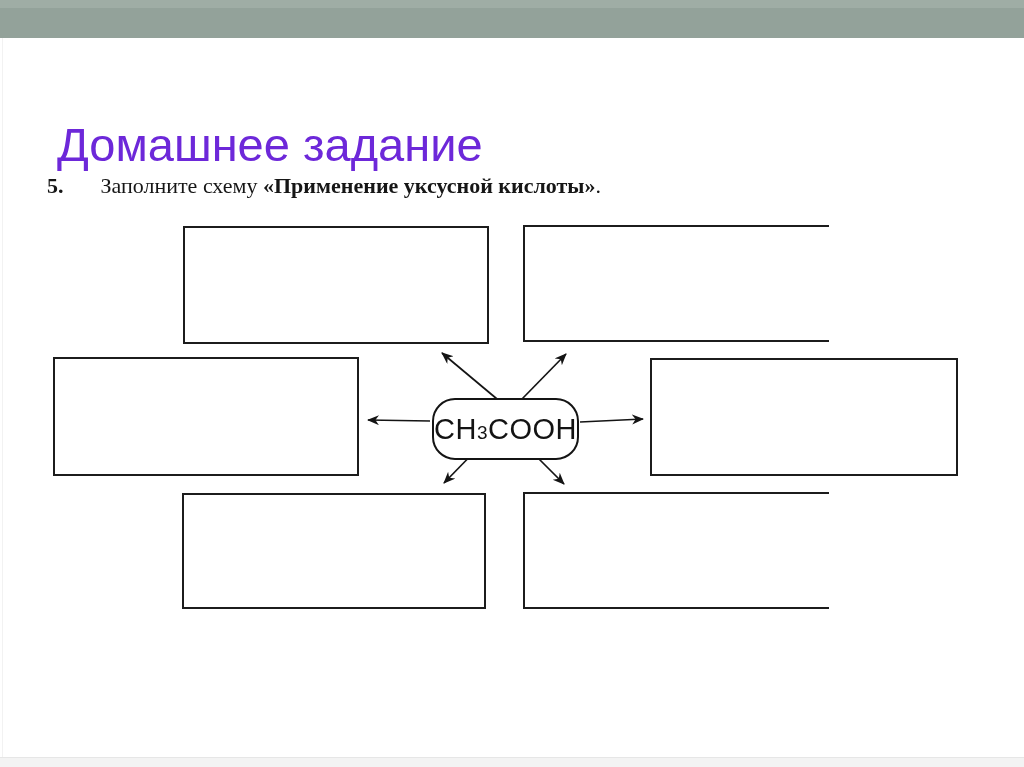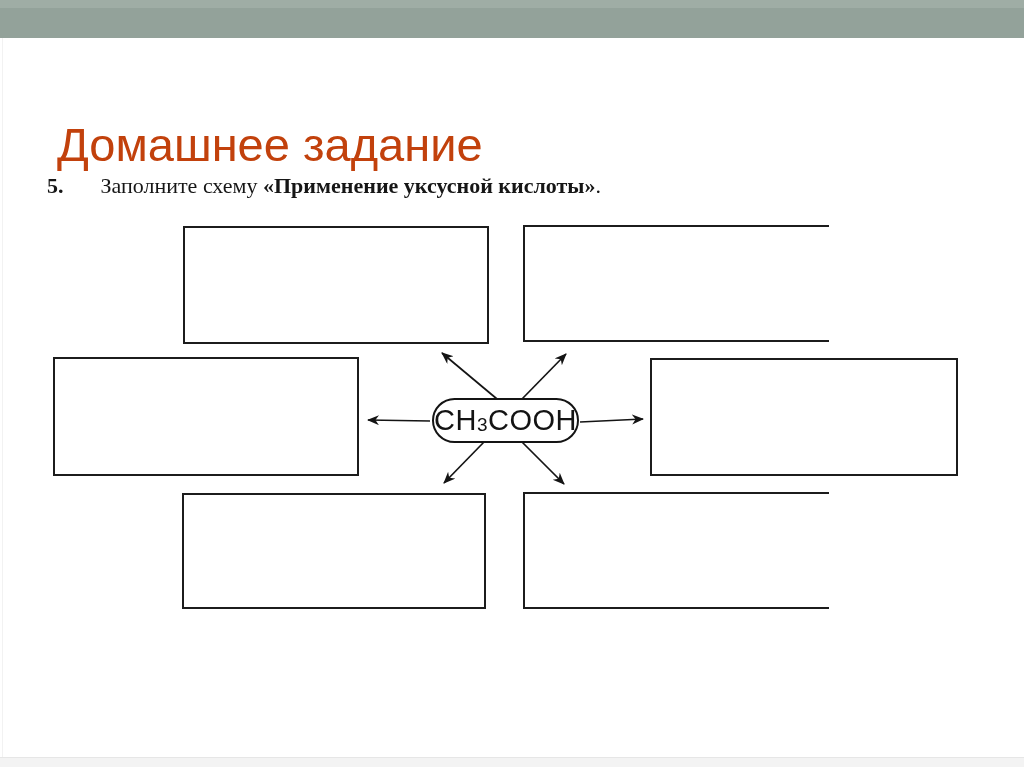--- a/index.html
+++ b/index.html
@@ -16,21 +16,21 @@
   
   .left-edge{position:absolute;left:2px;top:38px;width:1px;height:729px;background:rgba(0,0,0,0.05);}
   .bottom-strip{
     position:absolute;left:0;bottom:0;width:1024px;height:9px;
     background:#f3f3f3;border-top:1px solid #e6e6e6;
   }
   
   .slide-title{
     position:absolute;left:57px;top:88px;
     font-size:47px;line-height:52px;font-weight:400;
-    color:#c2410c;letter-spacing:0px;white-space:nowrap;
+    color:#6d28d9;letter-spacing:0px;white-space:nowrap;
   }
   
   .exercise-line{
     position:absolute;left:47px;top:170px;
     font-family:"Liberation Serif", serif;
     font-size:22px;line-height:32px;color:#161616;white-space:nowrap;
   }
   .exercise-line .num{font-weight:700;margin-right:37px;}
   .exercise-line .bold{font-weight:700;}
   
@@ -39,21 +39,21 @@
     position:absolute;border:2px solid #1c1c1c;background:#ffffff;box-sizing:border-box;
   }
   .answer-box.cut-right{border-right:none;}
   .box-top-left    {left:183px;top:226px;width:306px;height:118px;}
   .box-top-right   {left:523px;top:225px;width:306px;height:117px;}
   .box-mid-left    {left:53px; top:357px;width:306px;height:119px;}
   .box-mid-right   {left:650px;top:358px;width:308px;height:118px;}
   .box-bottom-left {left:182px;top:493px;width:304px;height:116px;}
   .box-bottom-right{left:523px;top:492px;width:306px;height:117px;}
   .center-pill{
-    position:absolute;left:432px;top:398px;width:147px;height:45px;
+    position:absolute;left:432px;top:398px;width:147px;height:62px;
     border:2.5px solid #141414;border-radius:23px;background:#fff;
     display:flex;align-items:center;justify-content:center;
     font-size:29px;color:#131313;letter-spacing:0.5px;box-sizing:border-box;
     font-family:"Liberation Sans", sans-serif;
   }
   .center-pill sub{font-size:19px;line-height:0;position:relative;top:4px;}
   svg.arrows{position:absolute;left:0;top:0;width:1024px;height:767px;pointer-events:none;}
 </style>
 </head>
 <body>

